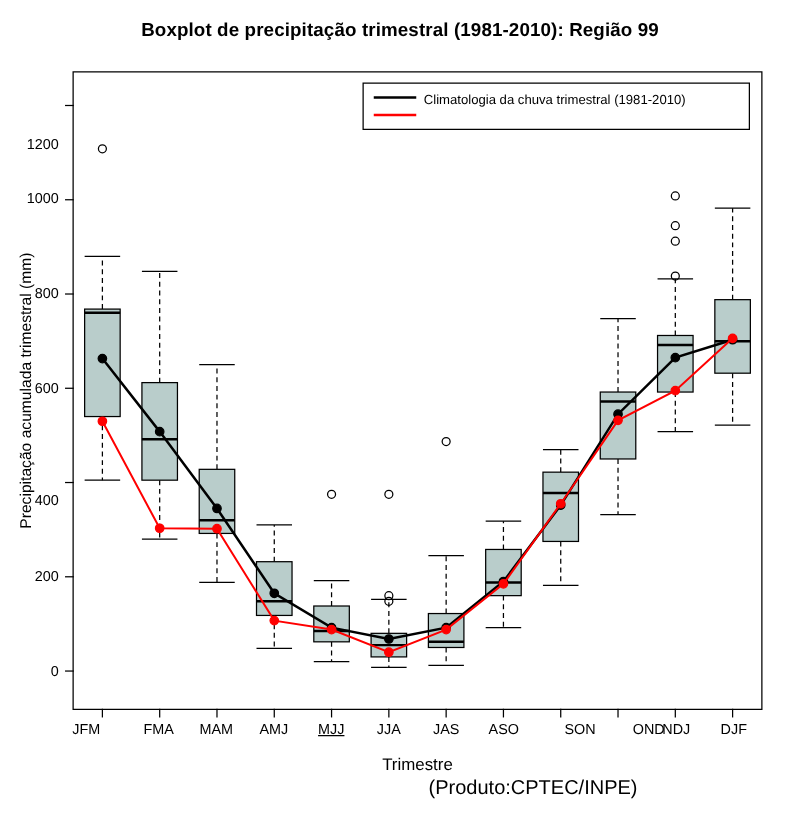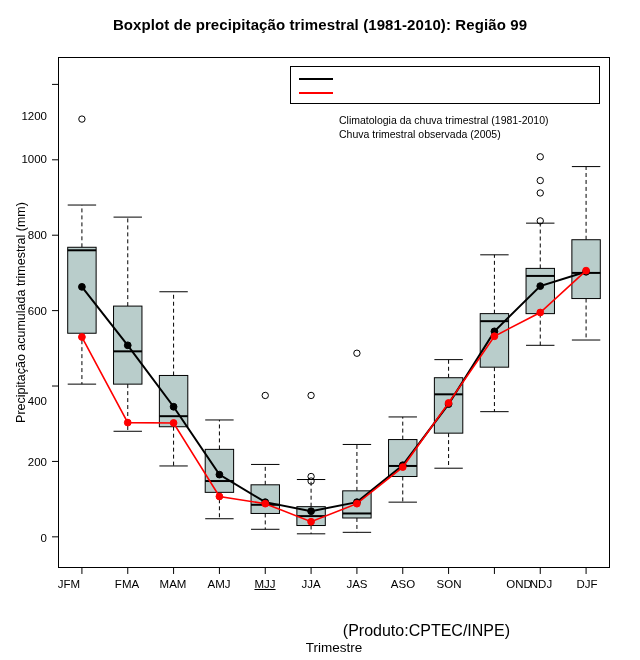--- a/index.html
+++ b/index.html
@@ -55,21 +55,21 @@
     transform: rotate(-90deg);
     transform-origin: 0 0;
     margin-left: 14px;
     margin-top: 568px;
     text-align: center;
     font-size: 12.5px;
   }
   #xlabel {
     position: absolute;
     left: 58px;
-    top: 640px;
+    top: 604px;
     width: 552px;
     text-align: center;
     font-size: 13.5px;
   }
   #source-note {
     position: absolute;
     right: 10px;
     top: 622px;
     font-size: 16px;
   }
@@ -110,21 +110,20 @@
     width: 34px;
     height: 0;
     border-top-width: 2px;
     border-top-style: solid;
     vertical-align: 4px;
     margin-right: 6px;
   }
   .legend-row .lbl {
     display: inline-block;
     vertical-align: top;
-    margin-top: 40px;
   }
 </style>
 </head>
 <body>
 
 <div id="chart-root">
 
   <div id="chart-title">Boxplot de precipitação trimestral (1981-2010): Região 99</div>
 
   <div id="ylabel">Precipitação acumulada trimestral (mm)</div>
@@ -142,21 +141,21 @@
     </div>
   <div id="xtick-labels">
       <div class="xtick-label" style="left: 44px;">JFM</div>
       <div class="xtick-label" style="left: 102px;">FMA</div>
       <div class="xtick-label" style="left: 148px;">MAM</div>
       <div class="xtick-label" style="left: 194px;">AMJ</div>
       <div class="xtick-label" style="left: 240px; text-decoration: underline;">MJJ</div>
       <div class="xtick-label" style="left: 286px;">JJA</div>
       <div class="xtick-label" style="left: 332px;">JAS</div>
       <div class="xtick-label" style="left: 378px;">ASO</div>
-      <div class="xtick-label" style="left: 424px;">SON</div>
+      <div class="xtick-label" style="left: 439px;">SON</div>
       <div class="xtick-label" style="left: 494px; text-align: center;">OND</div>
       <div class="xtick-label" style="left: 516px;">NDJ</div>
       <div class="xtick-label" style="left: 562px;">DJF</div>
     </div>
 
   <div id="plot-frame">
     <svg id="plot-area" viewBox="0 0 552 511" preserveAspectRatio="none">
         <line x1="0" y1="480.7185185185185" x2="-7" y2="480.7185185185185" stroke="#000" stroke-width="1"></line>
         <line x1="0" y1="405.0148148148148" x2="-7" y2="405.0148148148148" stroke="#000" stroke-width="1"></line>
         <line x1="0" y1="329.31111111111113" x2="-7" y2="329.31111111111113" stroke="#000" stroke-width="1"></line>
@@ -309,17 +308,17 @@
         <circle cx="483" cy="255.5" r="3.4" fill="#ff0000" stroke="#ff0000" stroke-width="1"></circle>
         <circle cx="529" cy="213.48444444444448" r="3.4" fill="#ff0000" stroke="#ff0000" stroke-width="1"></circle>
       </svg>
   </div>
 
   <div id="legend-box">
     <div class="legend-row" style="top:7px;">
       <span class="swatch" style="border-top-color:#000000;"></span><span class="lbl">Climatologia da chuva trimestral (1981-2010)</span>
     </div>
     <div class="legend-row" style="top:21px;">
-      <span class="swatch" style="border-top-color:#ff0000;"></span><span class="lbl">Chuva trimestral observada (2005)</span>
+      <span class="swatch" style="border-top-color:#ff0000;"></span>
     </div>
   </div>
 
 </div>
 
 </body></html>

